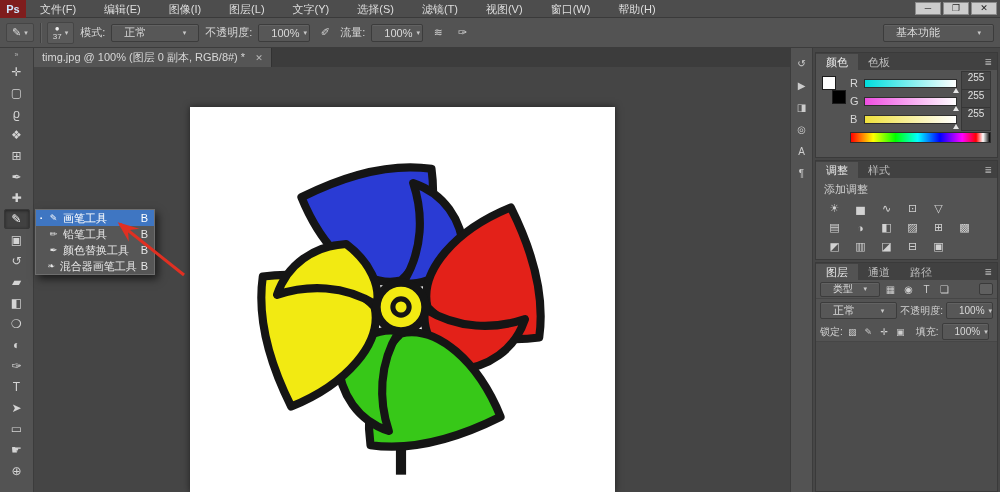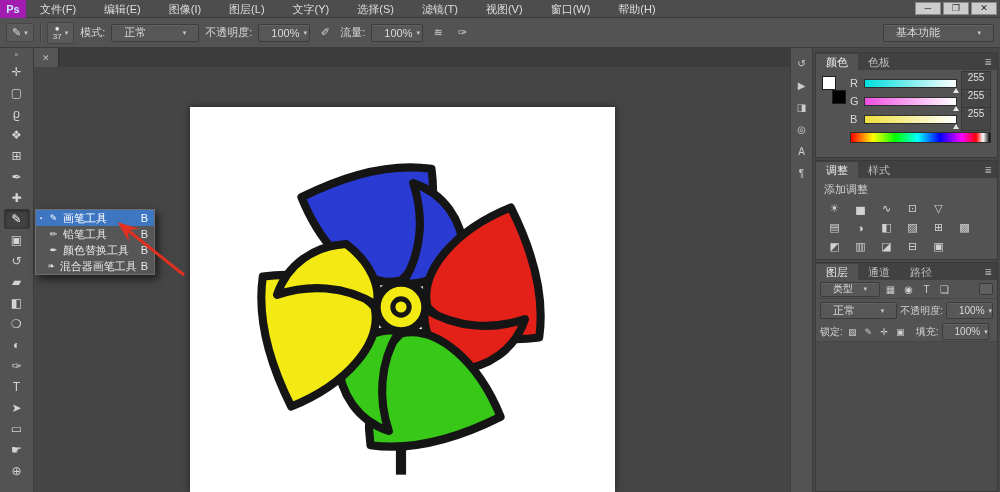--- a/index.html
+++ b/index.html
@@ -9,21 +9,21 @@
     background:#454545; color:#d9d9d9;
     font-family:"Liberation Sans","DejaVu Sans",sans-serif;
     font-size:11px;
   }
   .icon { display:inline-flex; align-items:center; justify-content:center; }
 
   
   .titlebar { position:absolute; top:0; left:0; right:0; height:18px;
     background:#4d4d4d; border-bottom:1px solid #3a3a3a;
     display:flex; align-items:center; z-index:5; }
-  .ps-logo { width:26px; height:18px; background:#a21caf; color:#cfe8ff;
+  .ps-logo { width:26px; height:18px; background:#7f1d1d; color:#cfe8ff;
     font-weight:bold; font-size:11px; display:flex; align-items:center; justify-content:center; }
   .menu-item { padding:0 14px; line-height:18px; color:#dedede; cursor:default; }
   .win-controls { margin-left:auto; display:flex; gap:2px; padding-right:3px; }
   .win-btn { width:26px; height:13px; background:#cccccc; border:1px solid #8a8a8a;
     color:#222; font-size:9px; line-height:11px; text-align:center; }
 
   
   .optionsbar { position:absolute; top:18px; left:0; right:0; height:30px;
     background:#535353; border-bottom:1px solid #3c3c3c;
     display:flex; align-items:center; gap:6px; padding:0 6px; z-index:4; }
@@ -259,20 +259,21 @@
   <div class="tool">✑</div>
   <div class="tool">T</div>
   <div class="tool">➤</div>
   <div class="tool">▭</div>
   <div class="tool">☛</div>
   <div class="tool">⊕</div>
 </div>
 
 <div class="tabbar">
   <div class="doc-tab">
+    <span>timg.jpg @ 100% (图层 0 副本, RGB/8#) *</span>
     <span class="tab-close icon">✕</span>
   </div>
 </div>
 
 <div class="pasteboard">
   <div class="canvas">
     <svg class="pinwheel-svg" viewBox="-180 -185 360 370" width="366" height="376">
       <use href="#pinwheel-g"></use>
     </svg>
   </div>

